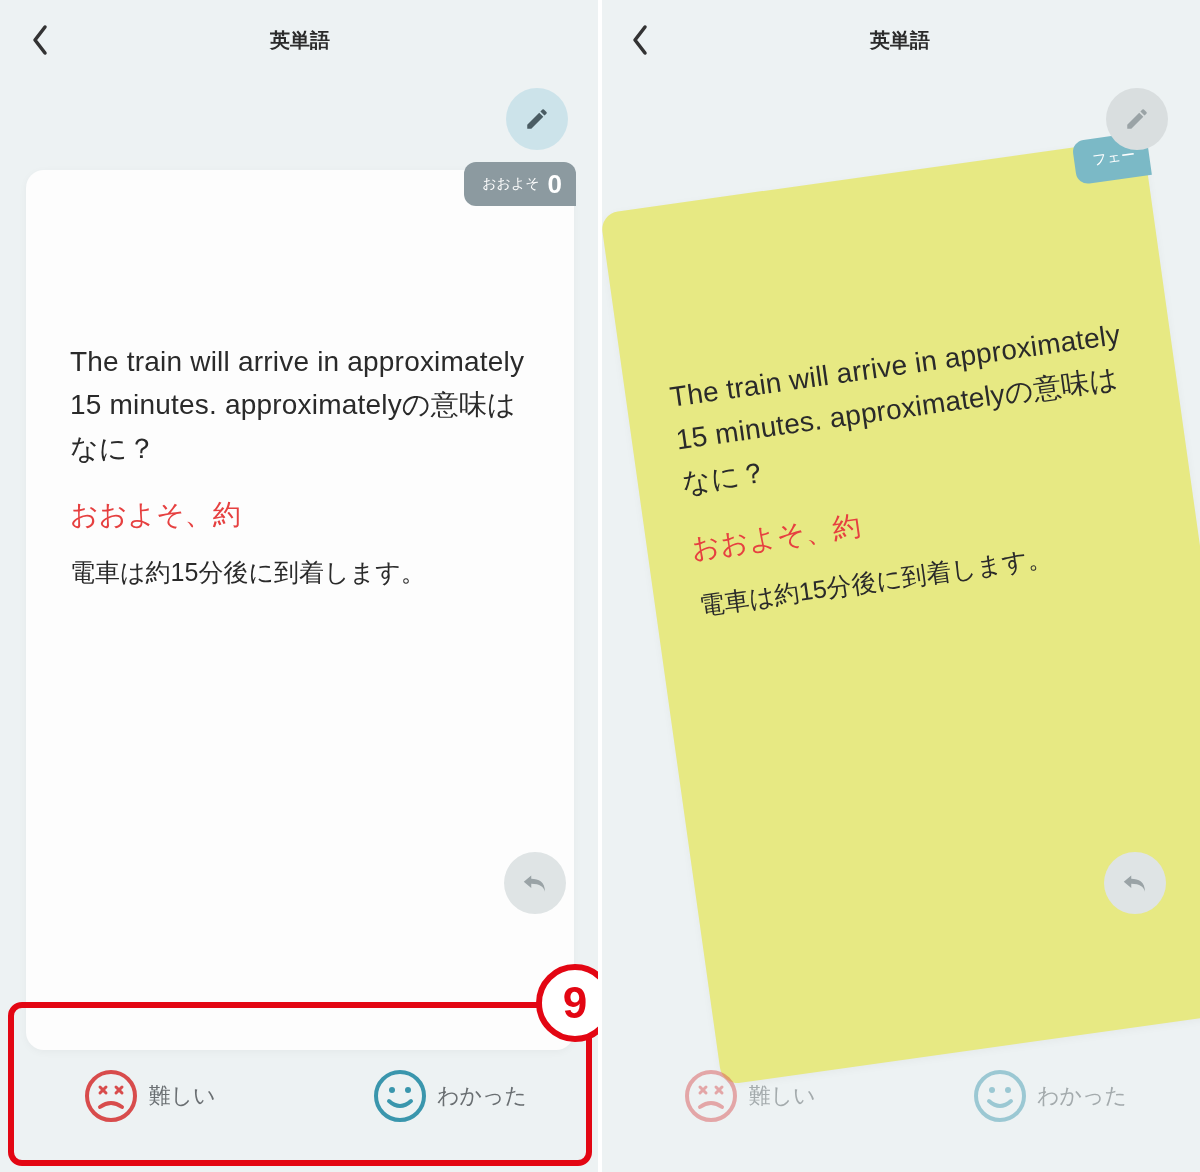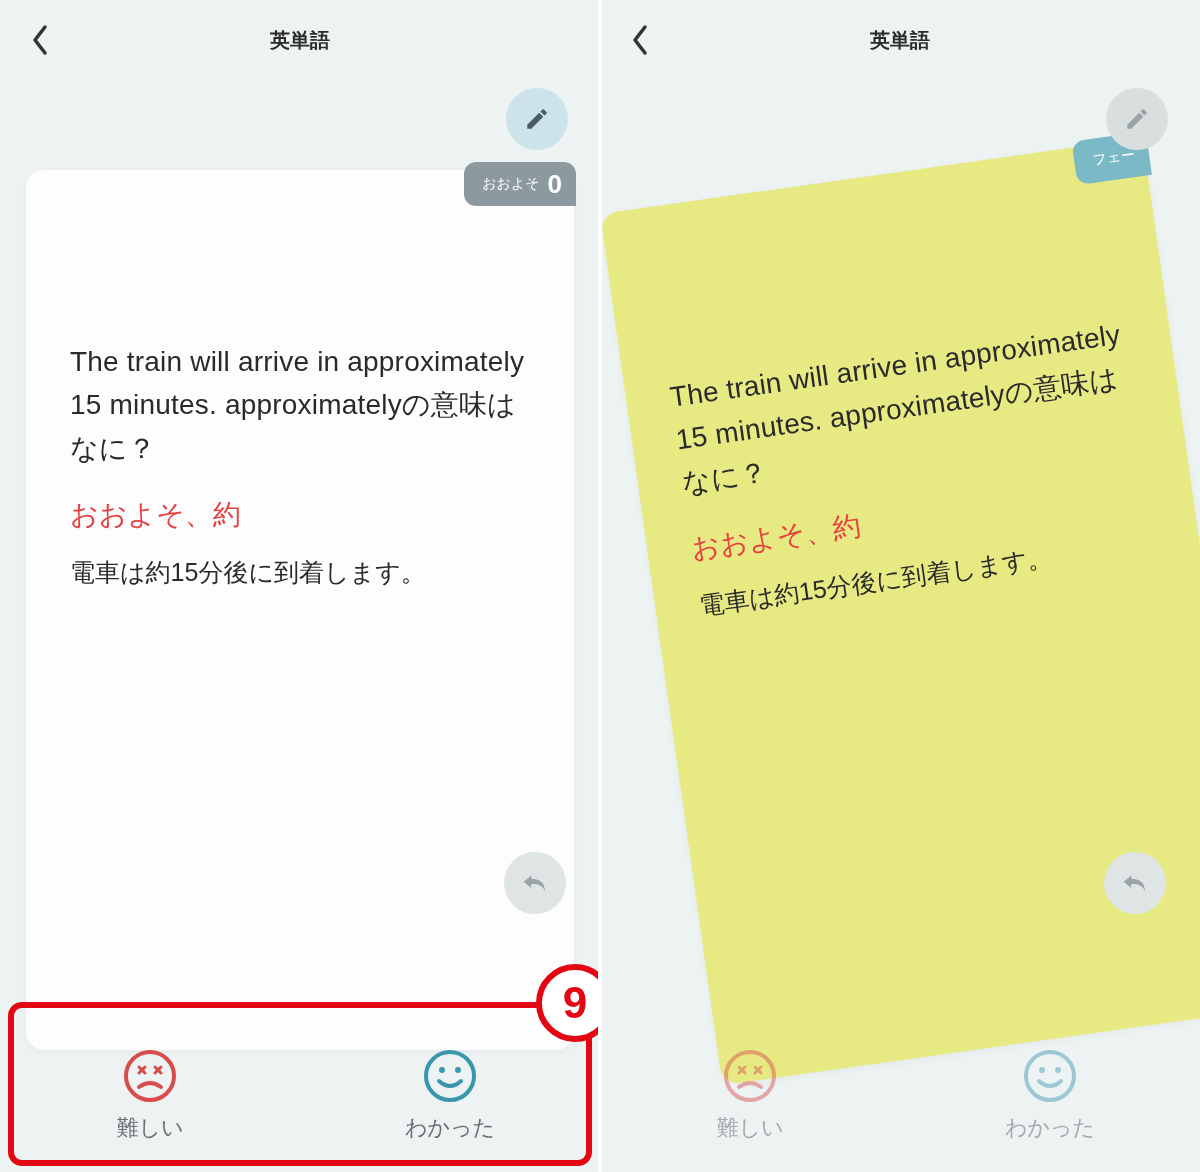--- a/index.html
+++ b/index.html
@@ -142,21 +142,21 @@
     left: 0;
     right: 0;
     height: 152px;
     display: flex;
     z-index: 25;
     background: rgba(237,242,243,0.0);
   }
   .action {
     flex: 1;
     display: flex;
-    flex-direction: column;
+    flex-direction: row;
     align-items: center;
     justify-content: center;
     gap: 10px;
     cursor: pointer;
   }
   .action .face { width: 54px; height: 54px; }
   .action .label { font-size: 22px; color: #6a6f72; }
   .action.faded .face { opacity: 0.45; }
   .action.faded .label { color: #a4abad; }
 

